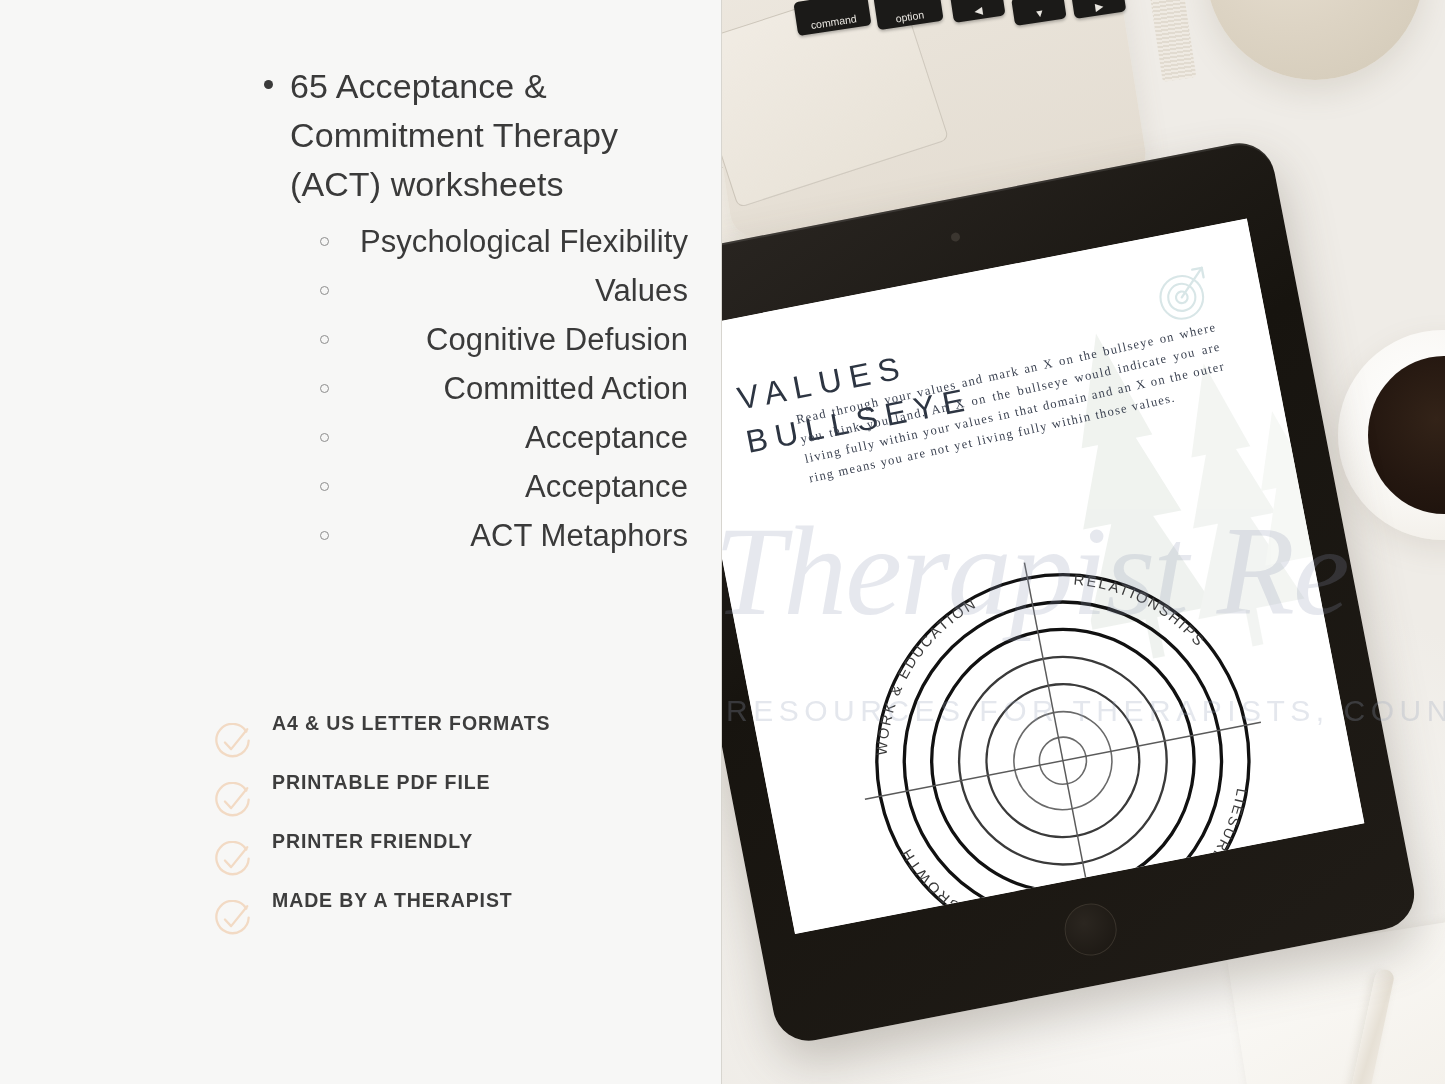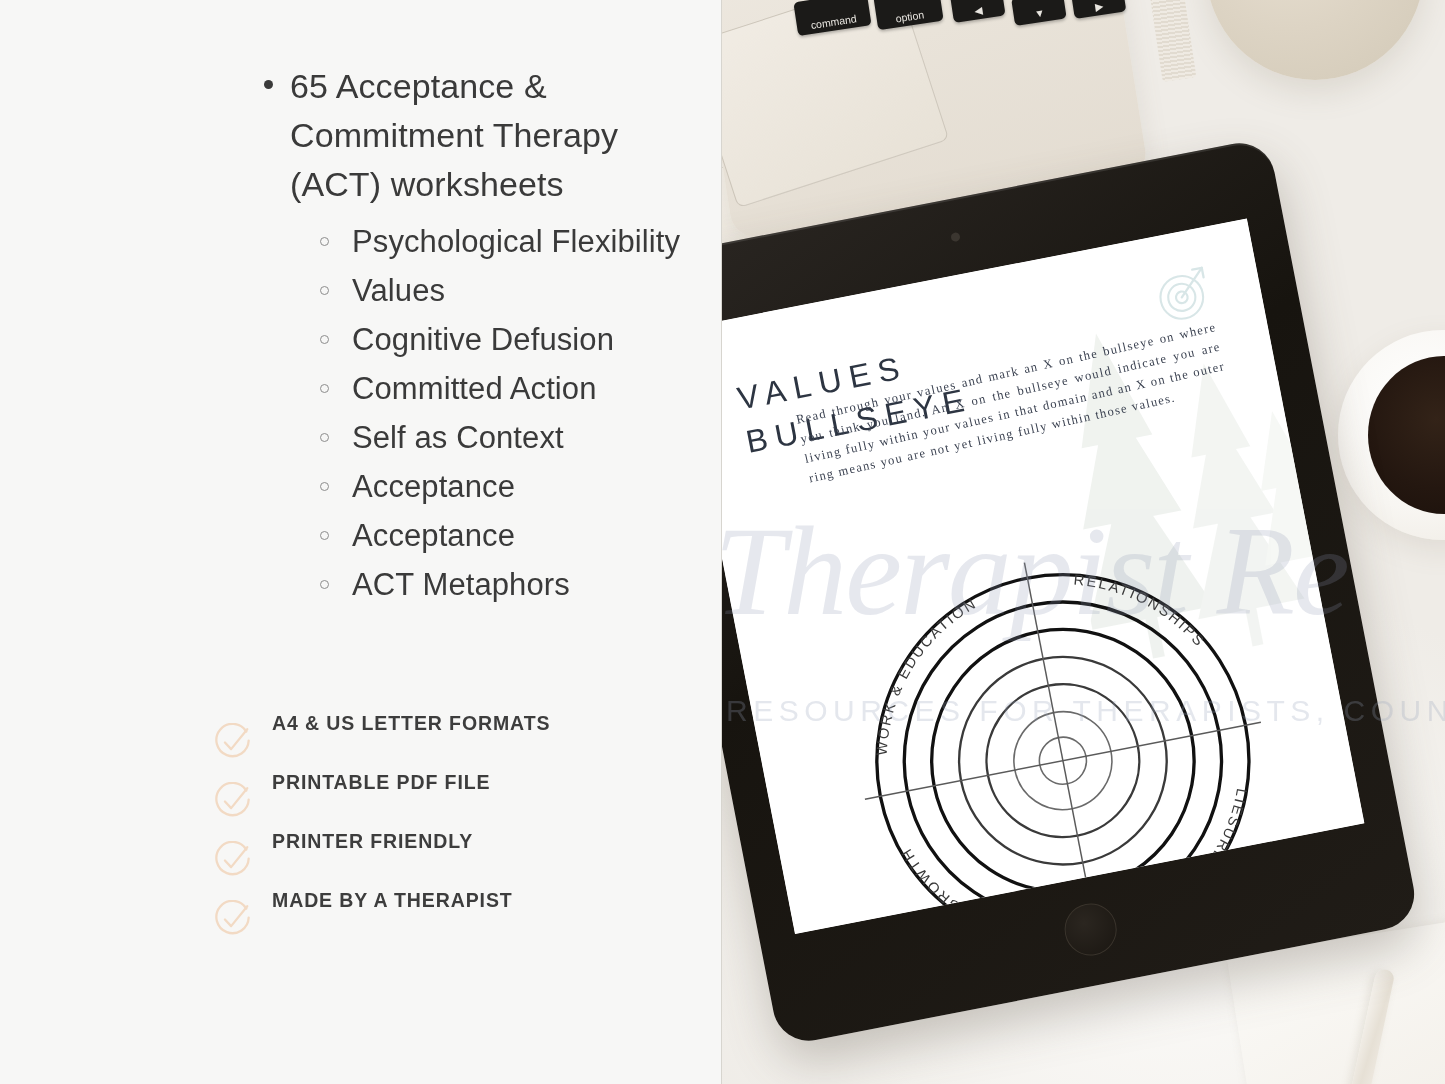--- a/index.html
+++ b/index.html
@@ -18,21 +18,21 @@
   .bullet-block{position:absolute;left:258px;top:62px;width:430px;}
   .main-bullet{
     position:relative;padding-left:32px;
     font-size:34px;line-height:49px;color:#3a3a3a;font-weight:300;
     letter-spacing:0.1px;
   }
   .main-bullet .dot{
     position:absolute;left:6px;top:18px;width:9px;height:9px;border-radius:50%;
     background:#3a3a3a;
   }
-  .sub-list{margin:8px 0 0 0;padding:0;list-style:none;}
+  .sub-list{margin:8px 0 0 0;padding:0;list-style:none;text-align:right;}
   .sub-list li{
     position:relative;padding-left:32px;margin-left:62px;
     font-size:31px;line-height:49px;color:#3a3a3a;font-weight:300;
     letter-spacing:0.1px;
   }
   .sub-list li .ring{
     position:absolute;left:0px;top:20px;width:9px;height:9px;border-radius:50%;
     border:1.4px solid #8d8d8d;background:transparent;box-sizing:border-box;
   }
 
@@ -216,21 +216,20 @@
     <div class="bullet-block">
       <div class="main-bullet">
         <span class="dot"></span>
         <span>65 Acceptance &amp; Commitment Therapy (ACT) worksheets</span>
       </div>
       <ul class="sub-list">
         <li><span class="ring"></span><span>Psychological Flexibility</span></li>
         <li><span class="ring"></span><span>Values</span></li>
         <li><span class="ring"></span><span>Cognitive Defusion</span></li>
         <li><span class="ring"></span><span>Committed Action</span></li>
-        <li><span class="ring"></span><span>Self as Context</span></li>
         <li><span class="ring"></span><span>Acceptance</span></li>
         <li><span class="ring"></span><span>Acceptance</span></li>
         <li><span class="ring"></span><span>ACT Metaphors</span></li>
       </ul>
     </div>
 
     <div class="features">
       <div class="feature">
         <span class="check-wrap">
           <svg viewBox="0 0 40 40" width="38" height="38">

